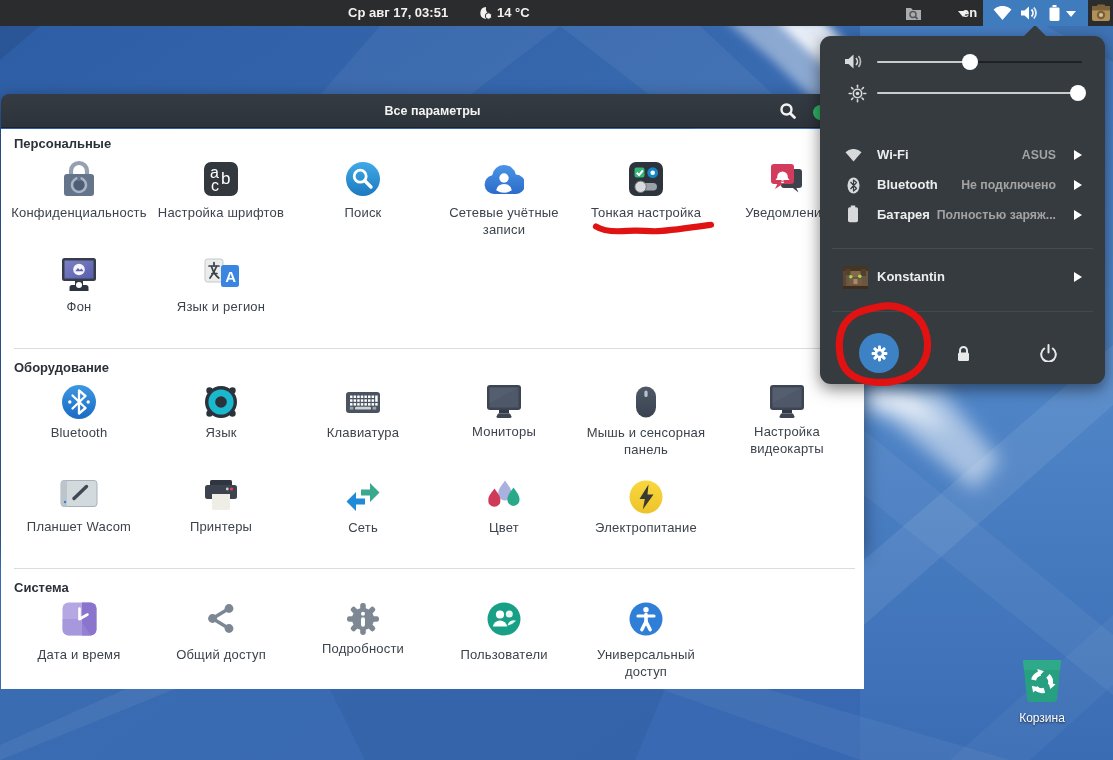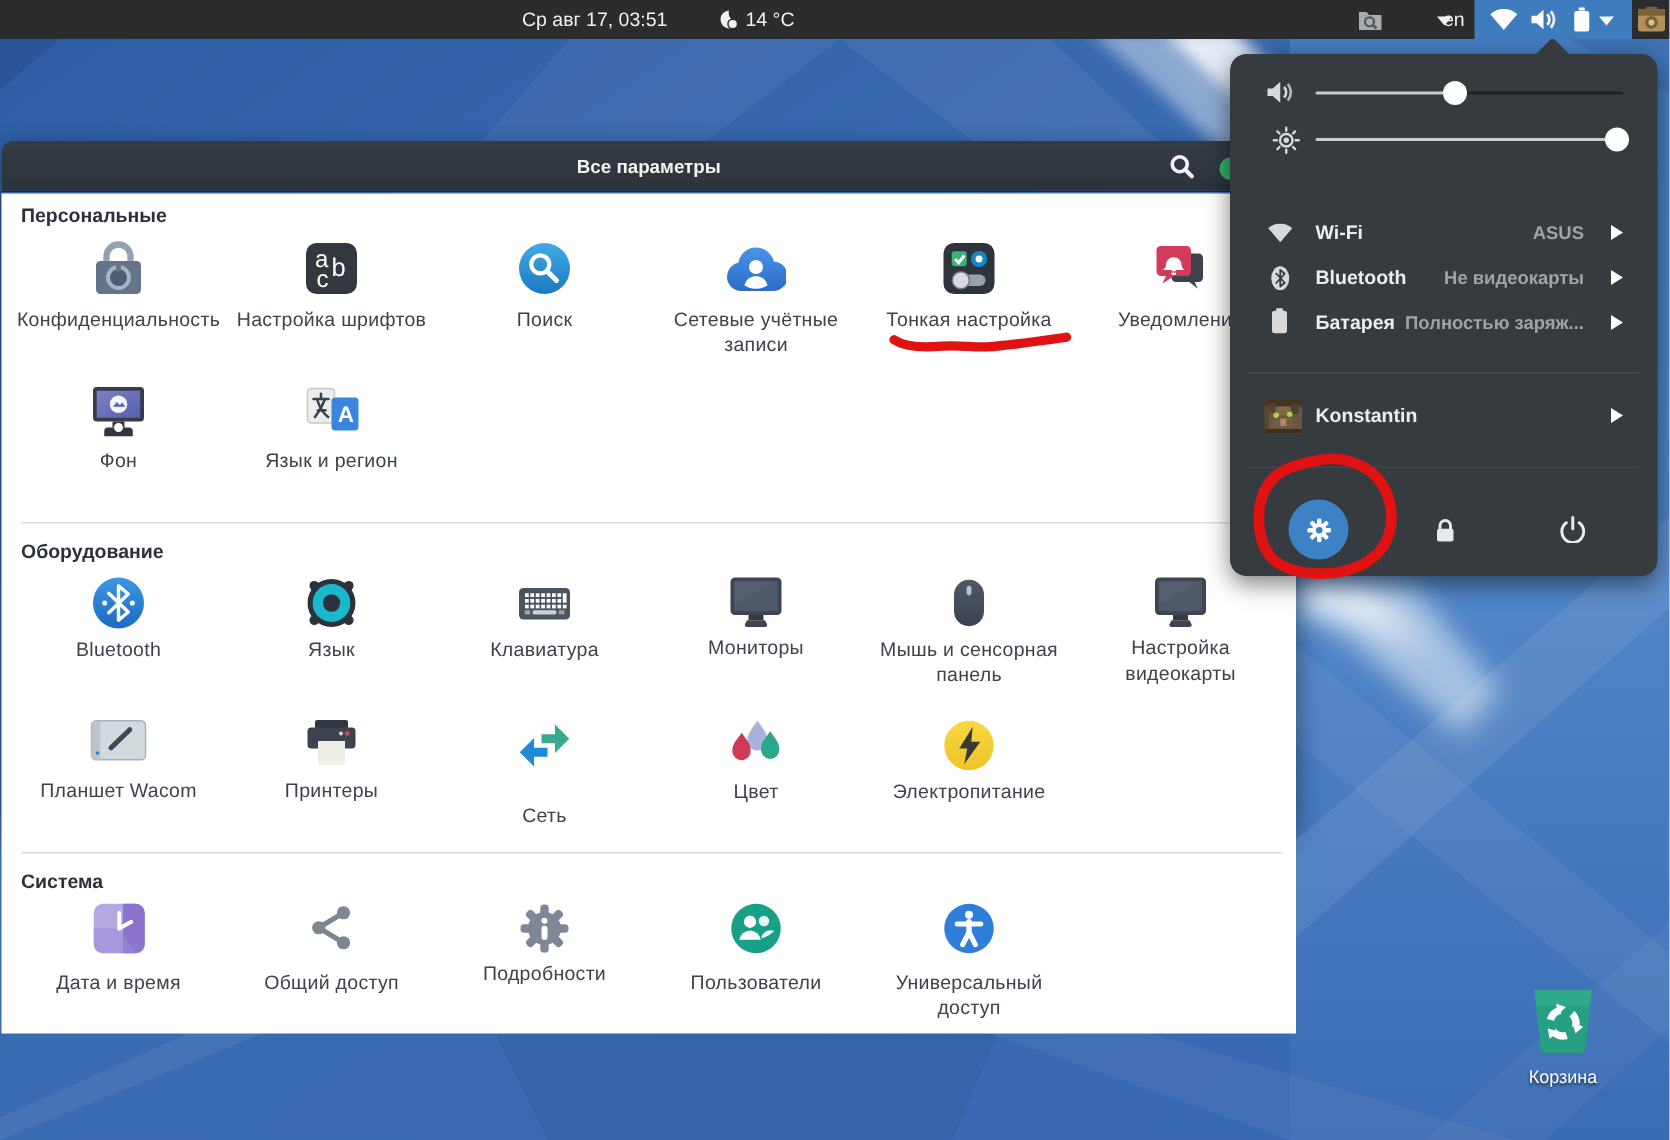--- a/index.html
+++ b/index.html
@@ -16,21 +16,21 @@
 .sec{position:absolute;left:13px;color:#2b3138;font-size:13px;font-weight:bold;white-space:nowrap}
 .sep{position:absolute;left:13px;width:841px;height:1px;background:#dcdcdc}
 .it{position:absolute;width:176px;text-align:center}
 .it .lb{margin-top:0;color:#3c434c;font-size:13px;letter-spacing:0.2px;line-height:16.5px;white-space:nowrap}
 #menu{position:absolute;z-index:3;left:820px;top:36px;width:285px;height:348px;background:#353b3f;border-radius:11px;box-shadow:0 5px 16px rgba(0,0,0,.5)}
 #menu .arrow{position:absolute;left:203px;top:-11px;width:0;height:0;border-left:12px solid transparent;border-right:12px solid transparent;border-bottom:12px solid #353b3f}
 .mrow{position:absolute;left:0;width:100%;height:26px;color:#eceeee;font-size:13px;font-weight:bold}
 .mrow .nm{position:absolute;left:57px;top:5px}
 .mrow .st{position:absolute;right:49px;top:5.5px;color:#a3a3a3;font-weight:bold;font-size:12.3px}
 .tri-r{position:absolute;right:23px;top:8px;width:0;height:0;border-top:5.5px solid transparent;border-bottom:5.5px solid transparent;border-left:8px solid #fff}
-#bar{position:absolute;z-index:5;left:0;top:0;width:1113px;height:26px;background:#2a2c2e;color:#f3f1ef;font-size:13px;font-weight:normal}
+#bar{position:absolute;z-index:5;left:0;top:0;width:1113px;height:26px;background:#2a2c2e;color:#f3f1ef;font-size:13px;font-weight:bold}
 #anno{position:absolute;left:0;top:0;z-index:6;pointer-events:none}
 .abs{position:absolute}
 </style>
 </head>
 <body>
 <div id="scr">
 <svg id="wp" width="1113" height="760" viewBox="0 0 1113 760">
 <defs>
 <linearGradient id="bg1" x1="0" y1="0" x2="1" y2="1">
 <stop offset="0" stop-color="#2d5da4"></stop>
@@ -340,21 +340,21 @@
             <path d="M10,15 h18 v14 q0,2 -2,2 h-14 q-2,0 -2,-2 z" fill="#efeee6"></path>
           </svg>
           <div class="lb" style="margin-top:6px">Принтеры</div>
         </div>
 
 <div class="it" style="left:274px;top:350px">
           <svg width="38" height="36" viewBox="0 0 38 36" style="display:block;margin:0 auto">
             <polygon points="17,10.5 26,10.5 26,4 35.5,13.5 26,23 26,16.5 17,16.5" fill="#38a88e"></polygon>
             <polygon points="21,19.5 12,19.5 12,13 2.5,22.5 12,32 12,25.5 21,25.5" fill="#1f8ad8"></polygon>
           </svg>
-          <div class="lb" style="margin-top:21px">Сеть</div>
+          <div class="lb" style="margin-top:5px">Сеть</div>
         </div>
 
 <div class="it" style="left:415px;top:350px">
           <svg width="38" height="34" viewBox="0 0 38 34" style="display:block;margin:0 auto">
             <g>
               <path d="M20,1.5 C23,6 26.5,9.5 26.5,14 A6.6,6.6 0 1 1 13.4,14 C13.4,9.5 17,6 20,1.5 z" fill="#a9b1de"></path>
               <path d="M9.5,9.5 C12.2,13.6 15.4,16.8 15.4,20.9 A6.1,6.1 0 1 1 3.3,20.9 C3.3,16.8 6.6,13.6 9.5,9.5 z" fill="#cf3a58"></path>
               <path d="M30,7.5 C32.8,11.7 36,14.9 36,19 A6.1,6.1 0 1 1 23.9,19 C23.9,14.9 27.2,11.7 30,7.5 z" fill="#2aa98a" transform="translate(-1.5,1)"></path>
             </g>
           </svg>
@@ -474,21 +474,21 @@
         <span class="nm">Wi-Fi</span>
         <span class="st">ASUS</span>
         <div class="tri-r"></div>
       </div>
 <svg class="abs" style="left:27px;top:141px" width="13" height="17" viewBox="0 0 13 17">
         <ellipse cx="6.5" cy="8.5" rx="6" ry="8" fill="#d7d9da"></ellipse>
         <path d="M3.5,5 L9.5,11.5 L6.5,14 V3 L9.5,5.5 L3.5,12" fill="none" stroke="#353b3f" stroke-width="1.2" stroke-linejoin="round"></path>
       </svg>
 <div class="mrow" style="top:136px">
         <span class="nm">Bluetooth</span>
-        <span class="st">Не видеокарты</span>
+        <span class="st">Не подключено</span>
         <div class="tri-r"></div>
       </div>
 <svg class="abs" style="left:27px;top:169px" width="12" height="18" viewBox="0 0 12 18">
         <rect x="3.8" y="0.5" width="4.4" height="2.5" fill="#d7d9da"></rect>
         <rect x="1" y="2.2" width="10" height="15" rx="1.8" fill="#d7d9da"></rect>
       </svg>
 <div class="mrow" style="top:166px">
         <span class="nm">Батарея</span>
         <span class="st">Полностью заряж...</span>
         <div class="tri-r"></div>

